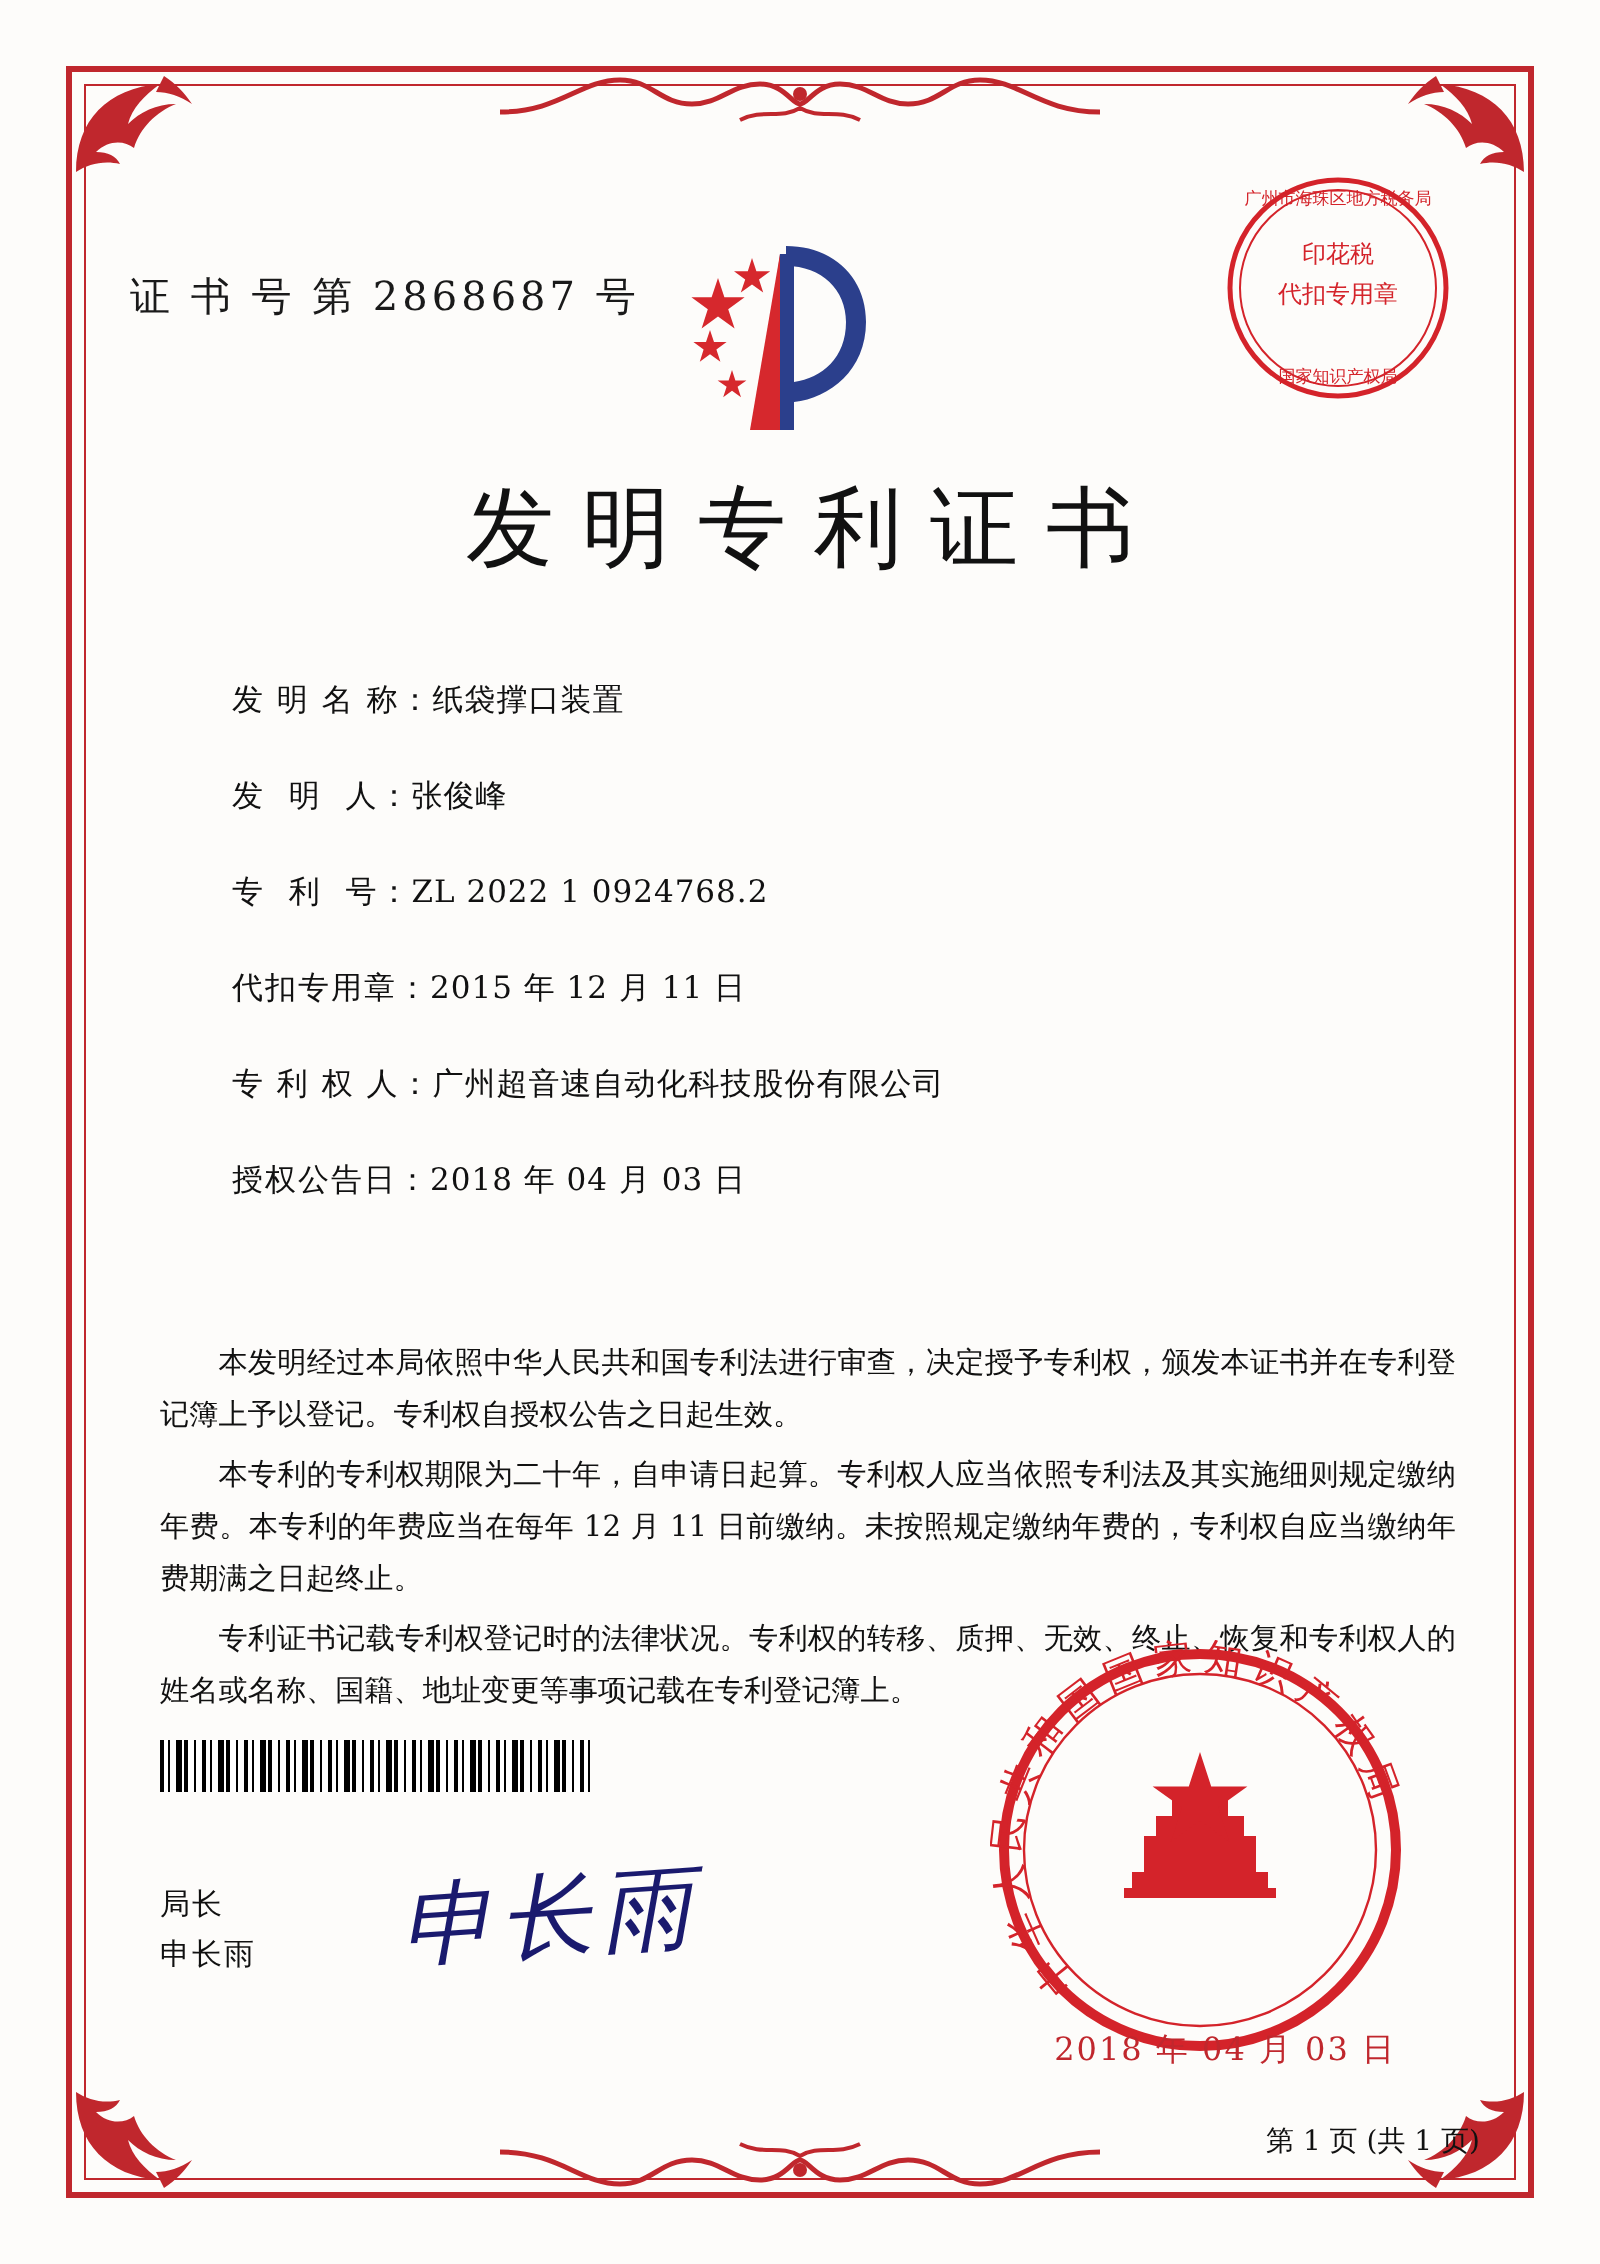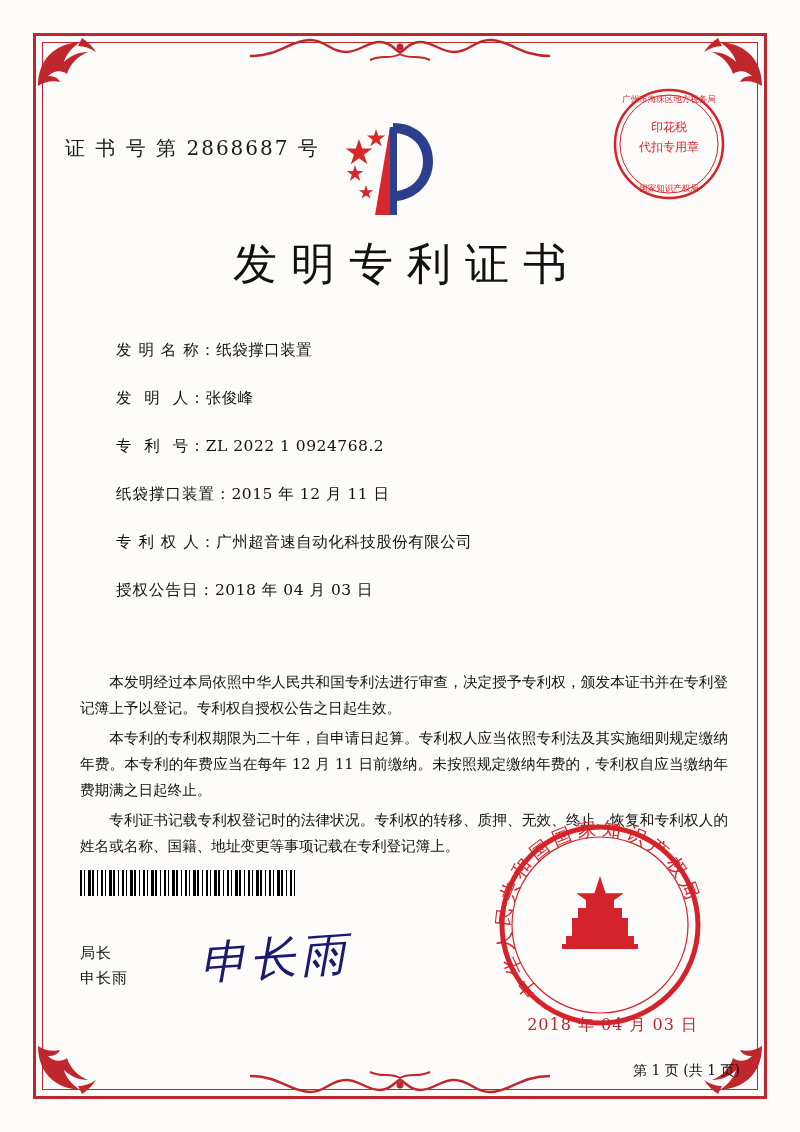--- a/index.html
+++ b/index.html
@@ -316,21 +316,21 @@
       </div>
       <div class="field-row">
         <span class="field-label">发  明  人：</span>
         <span class="field-value">张俊峰</span>
       </div>
       <div class="field-row">
         <span class="field-label">专  利  号：</span>
         <span class="field-value">ZL 2022 1 0924768.2</span>
       </div>
       <div class="field-row">
-        <span class="field-label">纸袋撑口装置：</span>
+        <span class="field-label">代扣专用章：</span>
         <span class="field-value">2015 年 12 月 11 日</span>
       </div>
       <div class="field-row">
         <span class="field-label">专 利 权 人：</span>
         <span class="field-value">广州超音速自动化科技股份有限公司</span>
       </div>
       <div class="field-row">
         <span class="field-label">授权公告日：</span>
         <span class="field-value">2018 年 04 月 03 日</span>
       </div>

